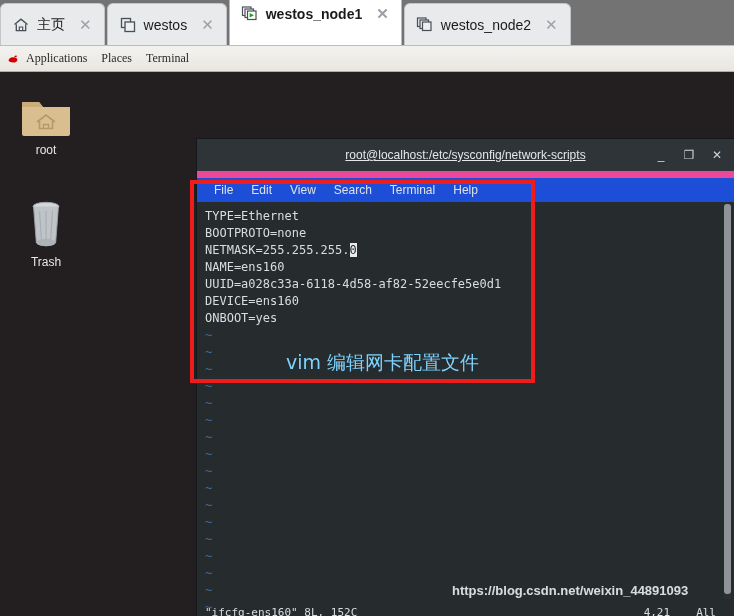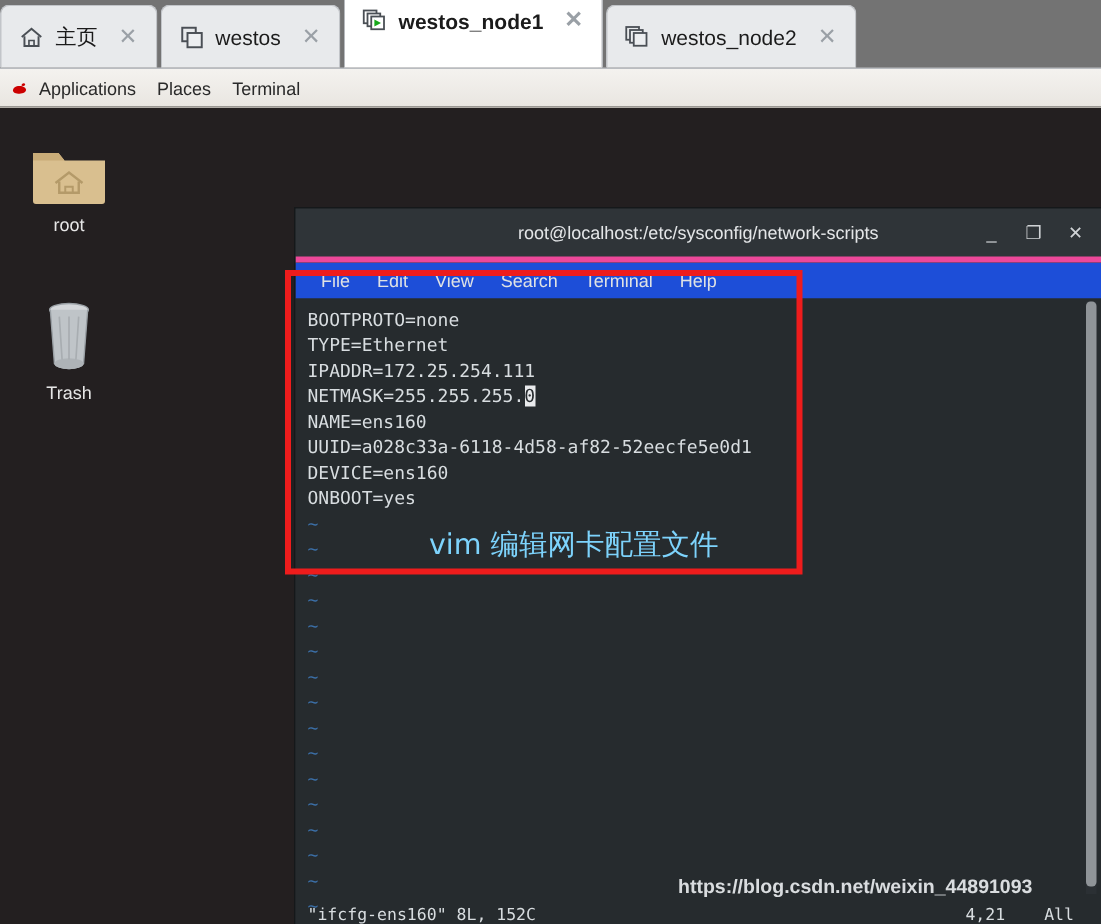--- a/index.html
+++ b/index.html
@@ -75,21 +75,21 @@
     background: linear-gradient(#f4f2ef, #e9e6e1);
     border-bottom: 1px solid #b0aca6;
     box-sizing: border-box;
     display: flex;
     align-items: center;
     gap: 0px;
     padding-left: 6px;
     font-size: 12px;
     color: #2a2a2a;
   }
-  .panel-item { padding: 0 10px 0 4px; white-space: nowrap; }
+  .panel-item { padding: 0 10px 0 4px; white-space: nowrap; font-family: Liberation Serif, serif; }
   .redhat-icon { width: 14px; height: 14px; display: inline-flex; margin-right: 2px; }
 
   
   .desktop {
     position: absolute;
     left: 0; top: 72px;
     width: 734px; height: 544px;
     background: #231f20;
     overflow: hidden;
   }
@@ -110,26 +110,27 @@
     left: 197px; top: 139px;
     width: 537px; height: 477px;
     background: #2b2f33;
     box-shadow: 0 0 0 1px #15181a;
     overflow: hidden;
   }
   .term-titlebar {
     position: relative;
     height: 32px;
     background: #2f3438;
-    border-bottom: 4px solid #ec4899;
+    border-bottom: 7px solid #ec4899;
     display: flex;
     align-items: center;
     justify-content: center;
     color: #e4e6e8;
     font-size: 12px;
+    text-decoration: underline;
   }
   .term-title { pointer-events: none; }
   .win-buttons {
     position: absolute;
     right: 10px; top: 0;
     height: 32px;
     display: flex;
     align-items: center;
     gap: 14px;
     color: #cfd2d5;
@@ -341,23 +342,22 @@
       <div class="term-menubar">
         <span class="mi">File</span>
         <span class="mi">Edit</span>
         <span class="mi">View</span>
         <span class="mi">Search</span>
         <span class="mi">Terminal</span>
         <span class="mi">Help</span>
       </div>
 
       <div class="term-body">
+        <div class="vline">TYPE=Ethernet</div>
         <div class="vline">BOOTPROTO=none</div>
-        <div class="vline">TYPE=Ethernet</div>
-        <div class="vline">IPADDR=172.25.254.111</div>
         <div class="vline"><span>NETMASK=255.255.255.</span><span class="cursor-block">0</span></div>
         <div class="vline">NAME=ens160</div>
         <div class="vline">UUID=a028c33a-6118-4d58-af82-52eecfe5e0d1</div>
         <div class="vline">DEVICE=ens160</div>
         <div class="vline">ONBOOT=yes</div>
 
         <div id="tilde-block">
             <div class="vline tilde">~</div>
             <div class="vline tilde">~</div>
             <div class="vline tilde">~</div>

